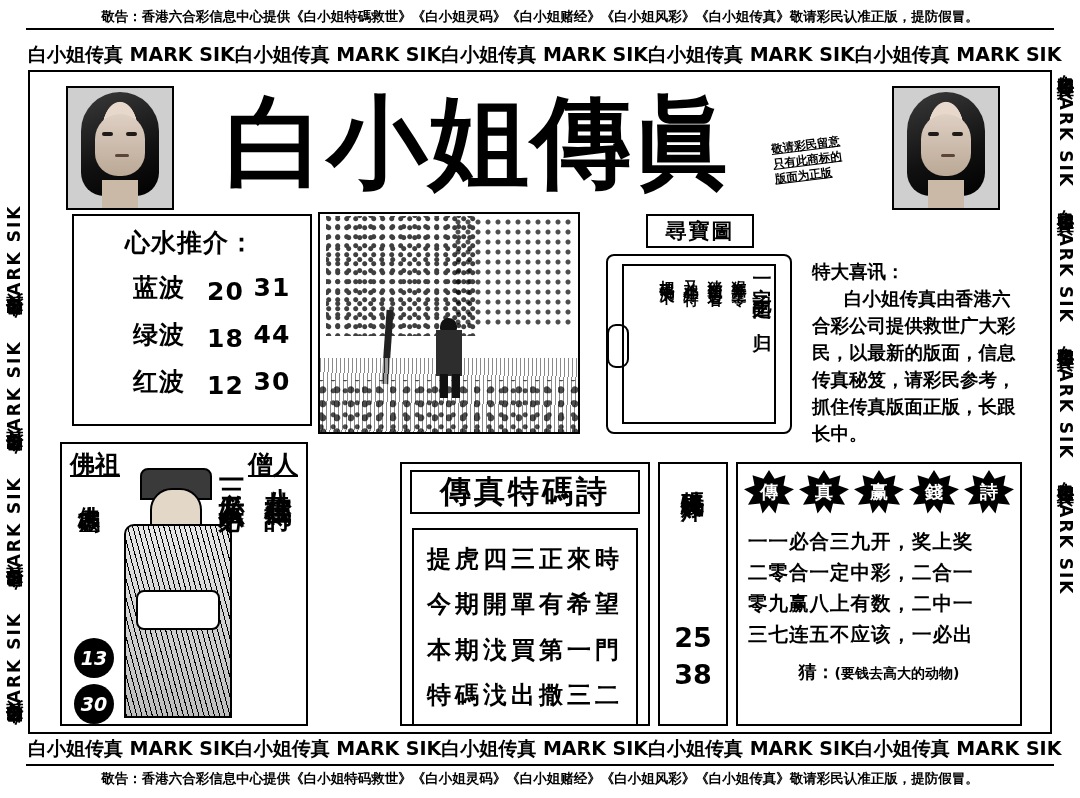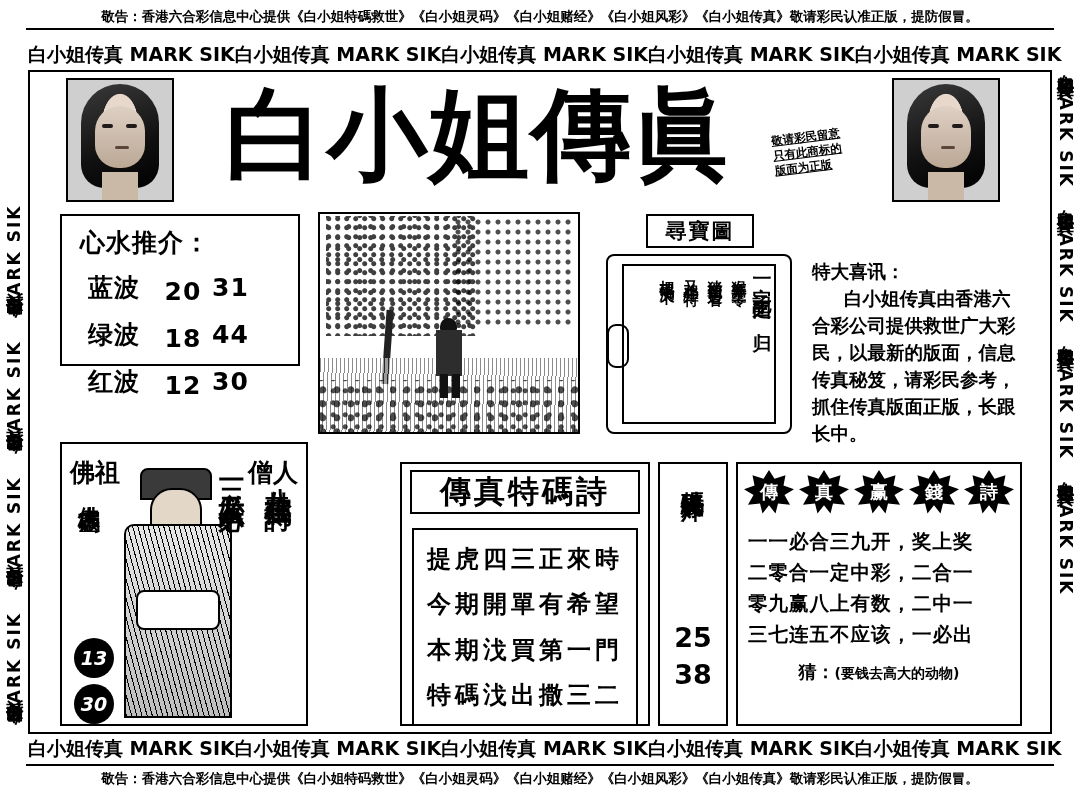--- a/index.html
+++ b/index.html
@@ -43,21 +43,21 @@
   .vstrip-left{left:2px;transform:rotate(180deg);}
   .vstrip-right{right:2px;}
 
   
   .frame{
     position:absolute;left:28px;top:70px;width:1024px;height:664px;
     border:2px solid #000;box-sizing:border-box;
   }
 
   
-  .masthead{position:absolute;left:30px;top:72px;width:872px;height:130px;}
+  .masthead{position:absolute;left:30px;top:80px;width:872px;height:130px;}
   .face{
     position:absolute;top:6px;width:104px;height:120px;
     border:2px solid #000;overflow:hidden;background:#cfcfcf;
   }
   .face-l{left:36px;}
   .face-r{left:862px;}
   .face .hair{
     position:absolute;left:50%;top:4px;width:78px;height:104px;
     margin-left:-39px;border-radius:40px 40px 24px 24px;
     background:
@@ -84,21 +84,21 @@
     position:absolute;left:744px;top:56px;width:96px;height:64px;
     font-size:11.5px;line-height:15px;font-weight:bold;
     transform:rotate(-7deg);
   }
   .stamp .u{ text-decoration:underline; }
 
   
   .box{position:absolute;border:2px solid #000;box-sizing:border-box;background:#fff;}
 
   
-  .tips{left:60px;top:214px;width:240px;height:152px;}
+  .tips{left:72px;top:214px;width:240px;height:212px;padding-left:33px;}
   .tips .hd{
     font-size:25px;font-weight:bold;margin:10px 0 4px 18px;letter-spacing:1px;
   }
   .tips .row{
     display:flex;align-items:center;font-size:25px;font-weight:bold;
     margin:10px 0 0 26px;letter-spacing:1px;
   }
   .tips .row .nm{width:66px;}
   .tips .row .n1{width:58px;text-align:center;margin-top:8px;}
   .tips .row .n2{width:58px;text-align:left;}
@@ -172,22 +172,22 @@
   .news{
     position:absolute;left:812px;top:258px;width:210px;height:180px;
     font-size:18.5px;line-height:27px;font-weight:bold;letter-spacing:0px;
   }
   .news p{margin:0;}
   .news .ind{text-indent:32px;}
 
   
   .buddha{left:60px;top:442px;width:248px;height:284px;}
   .buddha .hdr{
-    display:flex;justify-content:space-between;padding:12px 8px 0 8px;
-    font-size:25px;font-weight:bold;
+    display:flex;justify-content:space-between;padding:4px 8px 0 8px;
+    font-size:25px;font-weight:bold;text-decoration:underline;
   }
   .buddha .side{
     position:absolute;left:8px;top:44px;width:34px;
     writing-mode:vertical-rl;font-size:22px;font-weight:bold;line-height:30px;letter-spacing:2px;
   }
   .buddha .fig{
     position:absolute;left:48px;top:18px;width:128px;height:252px;
   }
   .buddha .robe{
     position:absolute;left:14px;top:62px;width:104px;height:190px;

